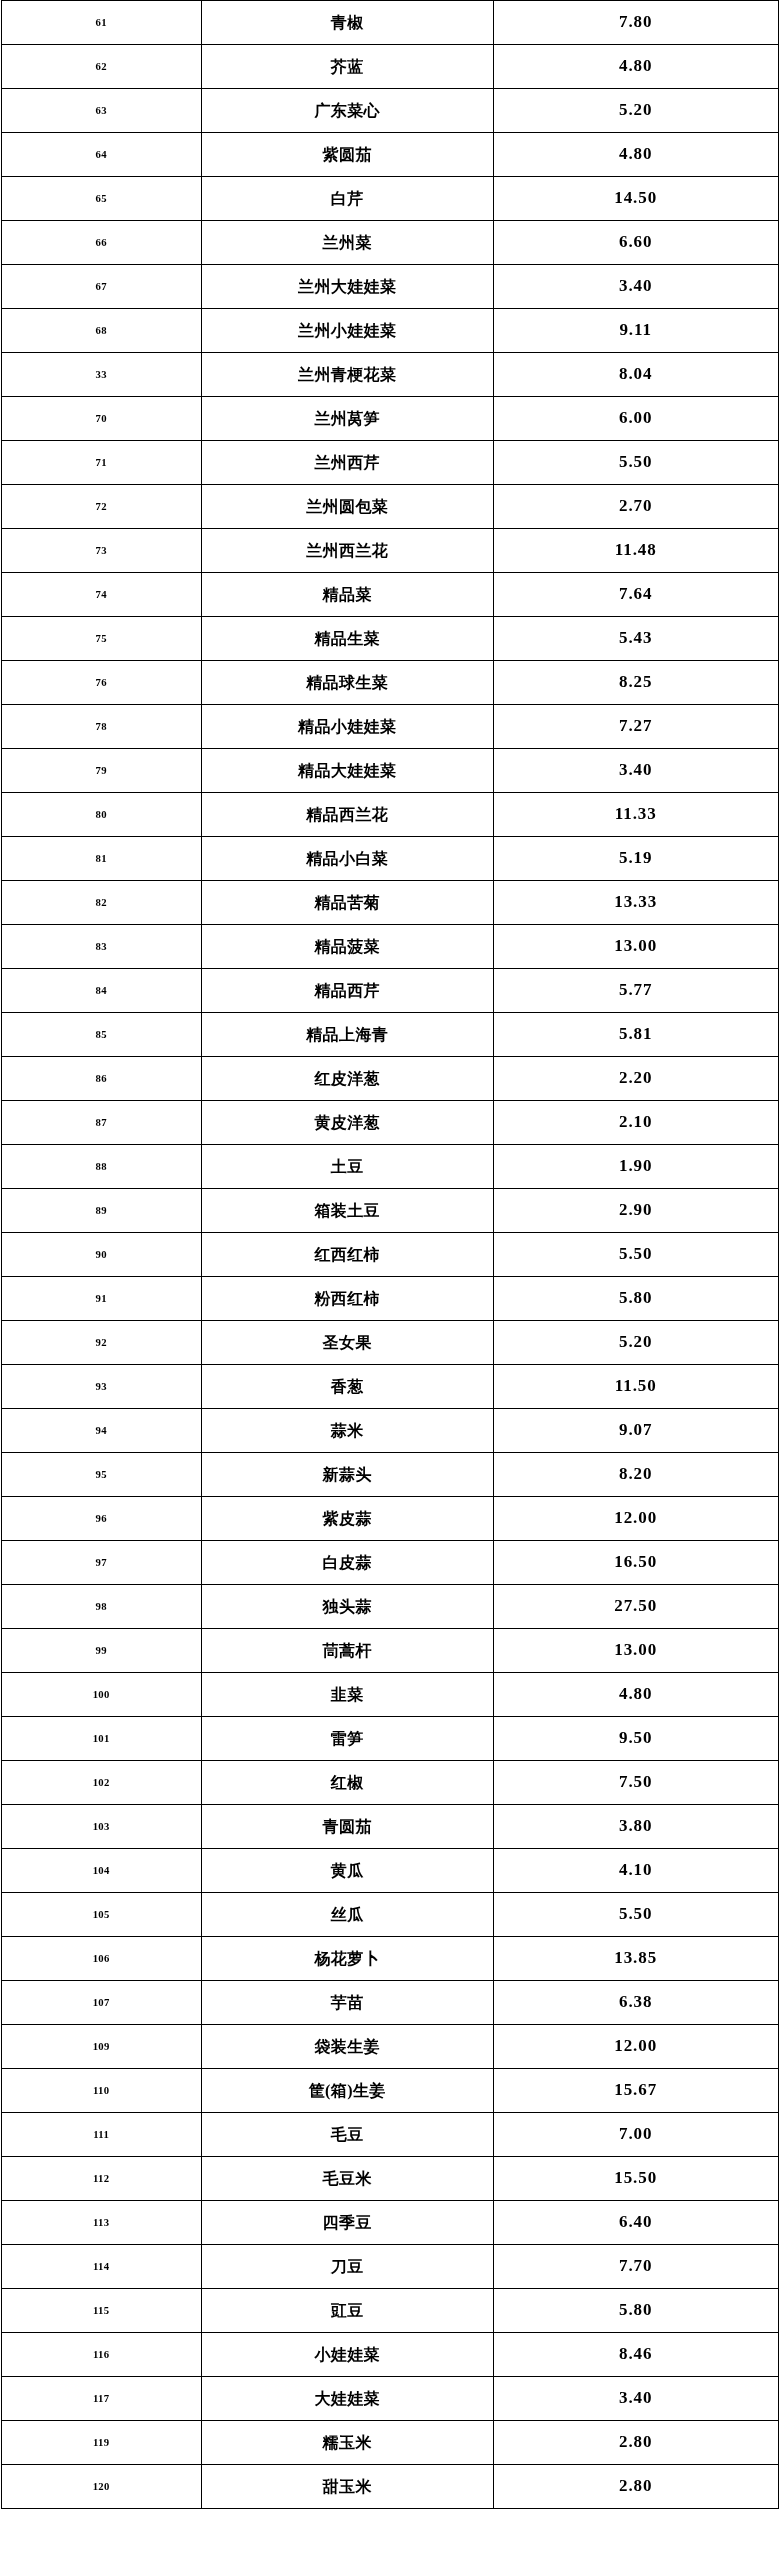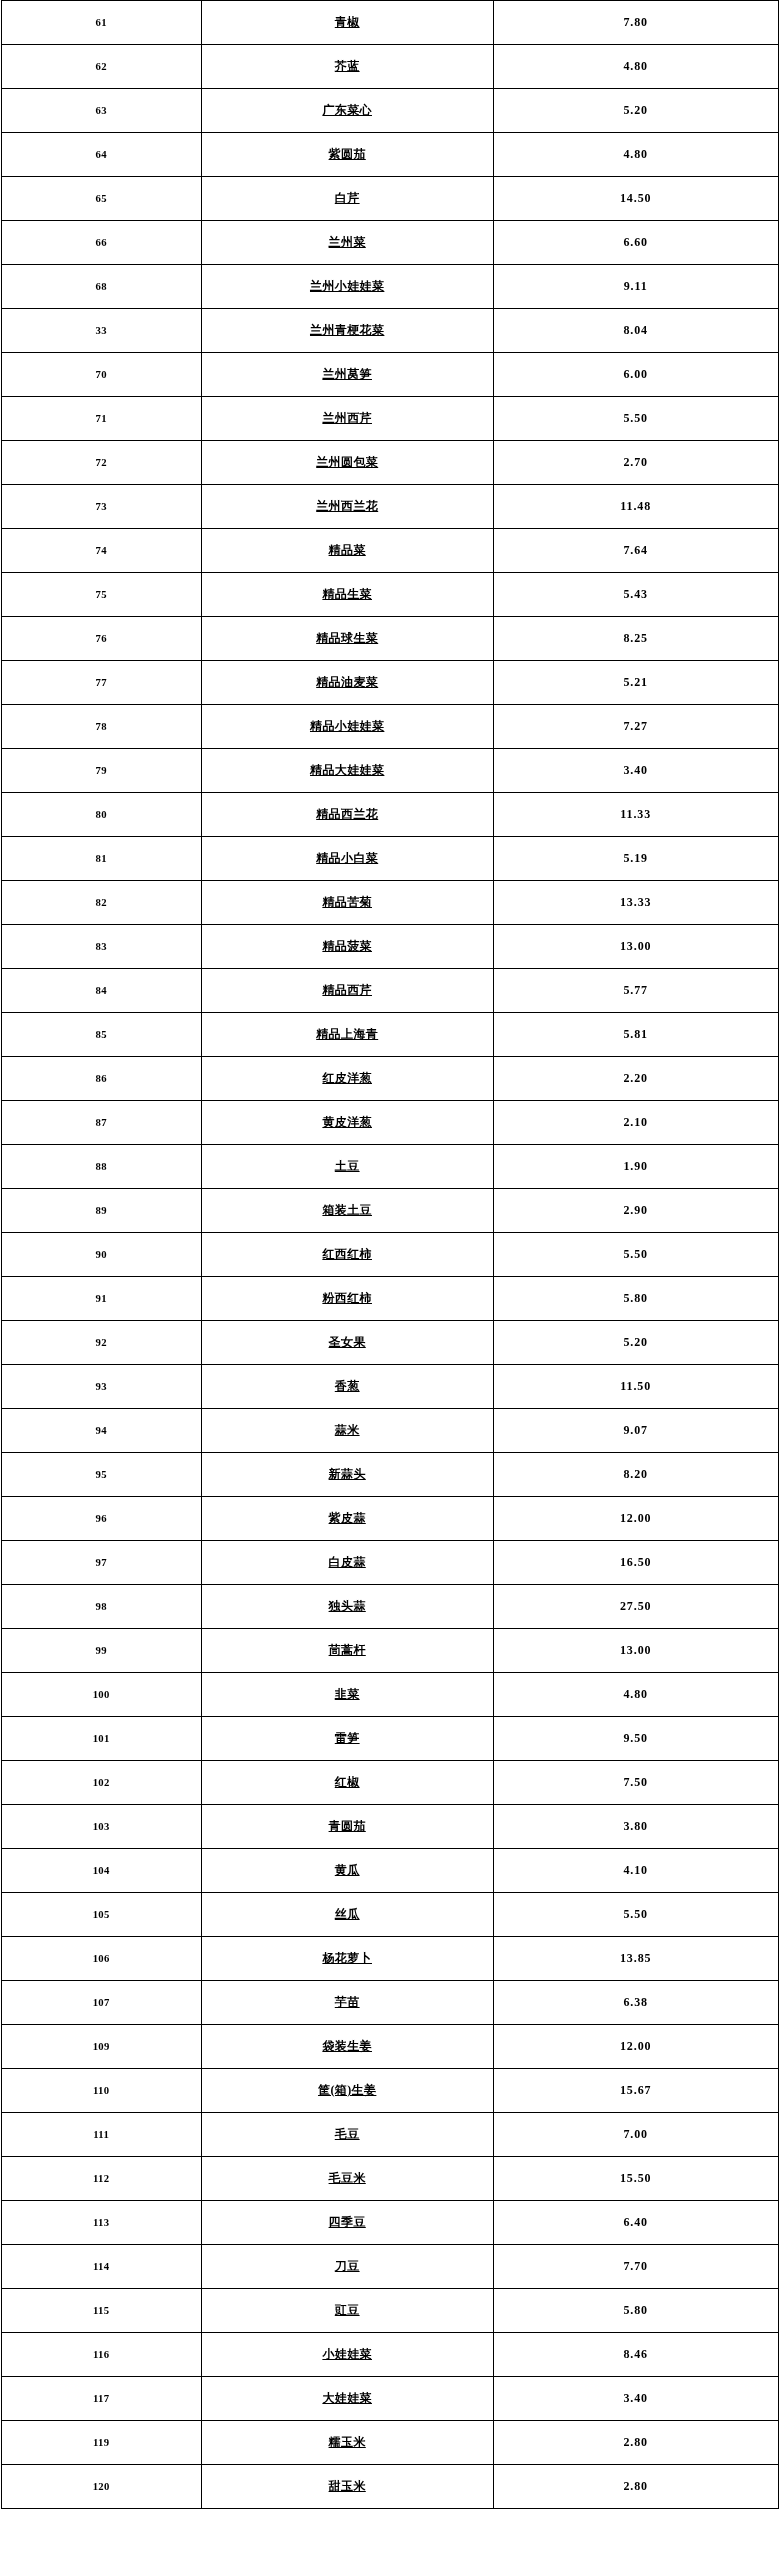--- a/index.html
+++ b/index.html
@@ -43,26 +43,25 @@
     line-height: 1.1;
     font-weight: 700;
     overflow: hidden;
     white-space: nowrap;
   }
   td.cell-index {
     font-size: 10.7px;
     letter-spacing: 0.3px;
   }
   td.cell-name {
-    font-size: 12px;
+    font-size: 16px;
     letter-spacing: 0.4px;
-    text-decoration: underline;
   }
   td.cell-price {
-    font-size: 12px;
+    font-size: 17px;
     letter-spacing: 0.9px;
   }
 </style>
 </head>
 <body>
 
 <div class="sheet">
   <table class="price-table">
     <colgroup>
       <col class="c-index">
@@ -94,20 +93,25 @@
           <td class="cell-index">65</td>
           <td class="cell-name">白芹</td>
           <td class="cell-price">14.50</td>
         </tr>
         <tr>
           <td class="cell-index">66</td>
           <td class="cell-name">兰州菜</td>
           <td class="cell-price">6.60</td>
         </tr>
         <tr>
+          <td class="cell-index">67</td>
+          <td class="cell-name">兰州大娃娃菜</td>
+          <td class="cell-price">3.40</td>
+        </tr>
+        <tr>
           <td class="cell-index">68</td>
           <td class="cell-name">兰州小娃娃菜</td>
           <td class="cell-price">9.11</td>
         </tr>
         <tr>
           <td class="cell-index">33</td>
           <td class="cell-name">兰州青梗花菜</td>
           <td class="cell-price">8.04</td>
         </tr>
         <tr>
@@ -137,25 +141,20 @@
         </tr>
         <tr>
           <td class="cell-index">75</td>
           <td class="cell-name">精品生菜</td>
           <td class="cell-price">5.43</td>
         </tr>
         <tr>
           <td class="cell-index">76</td>
           <td class="cell-name">精品球生菜</td>
           <td class="cell-price">8.25</td>
-        </tr>
-        <tr>
-          <td class="cell-index">77</td>
-          <td class="cell-name">精品油麦菜</td>
-          <td class="cell-price">5.21</td>
         </tr>
         <tr>
           <td class="cell-index">78</td>
           <td class="cell-name">精品小娃娃菜</td>
           <td class="cell-price">7.27</td>
         </tr>
         <tr>
           <td class="cell-index">79</td>
           <td class="cell-name">精品大娃娃菜</td>
           <td class="cell-price">3.40</td>

